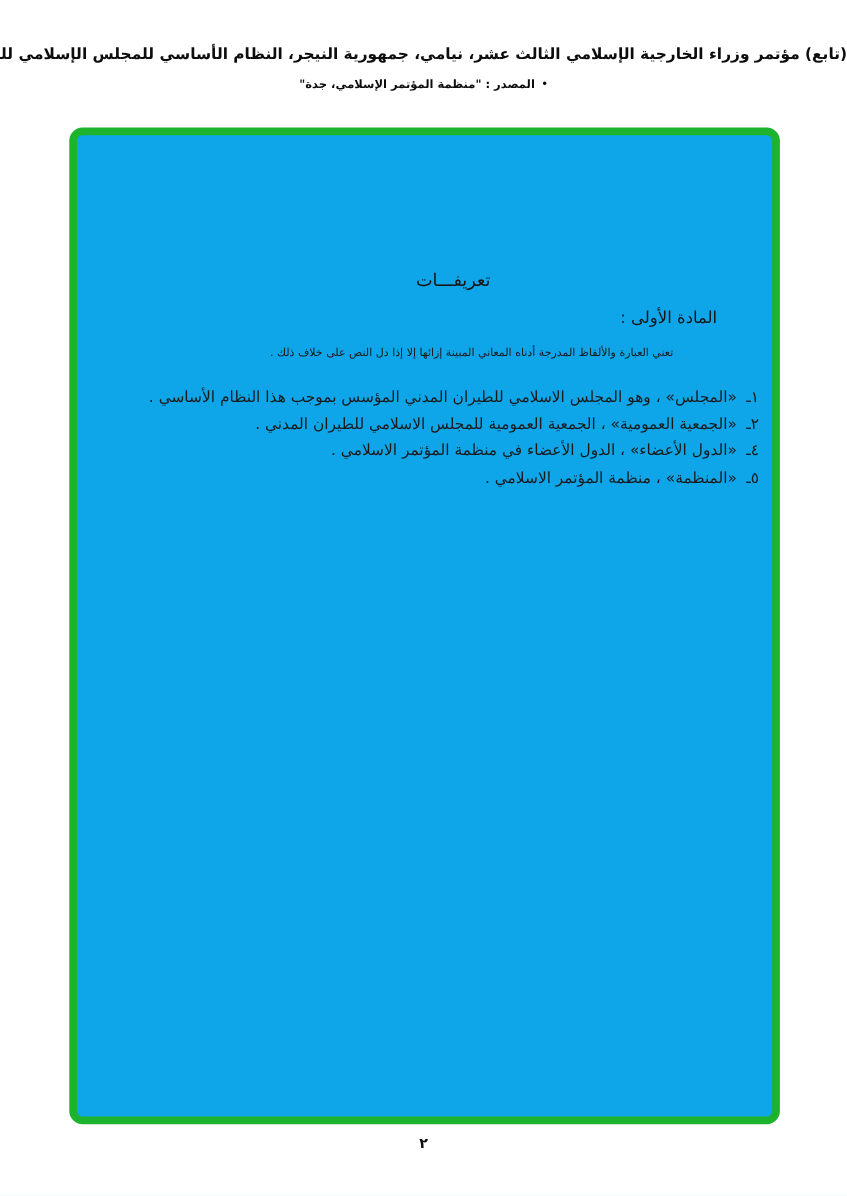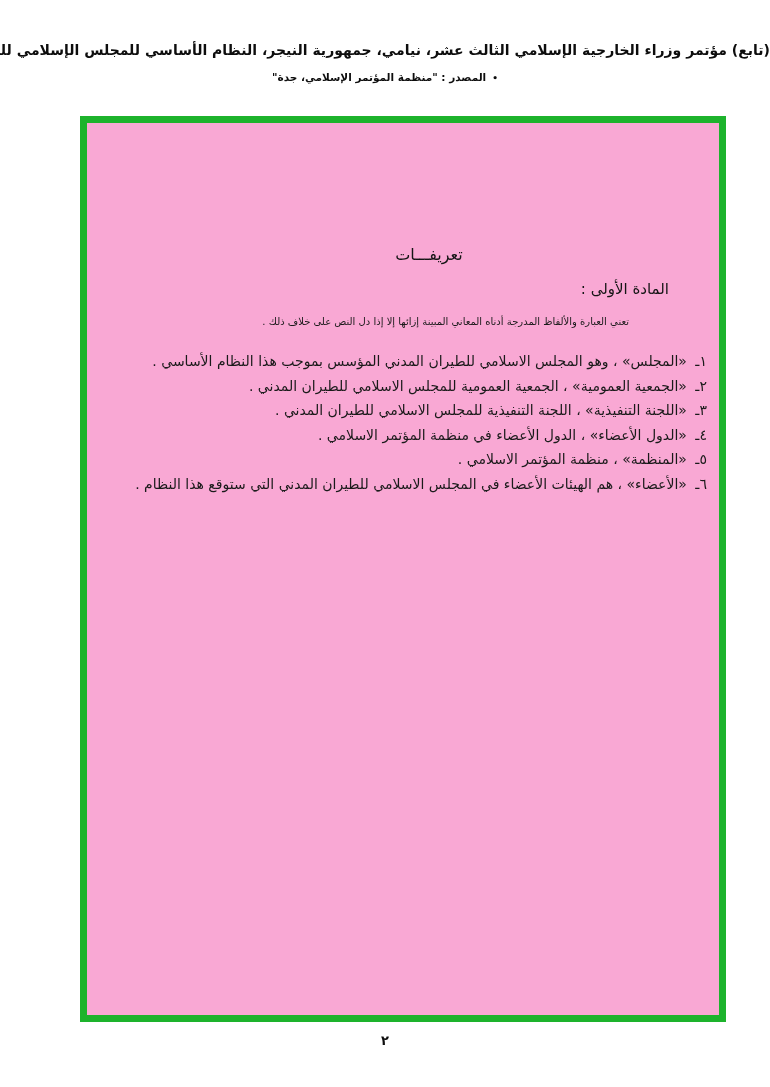--- a/index.html
+++ b/index.html
@@ -47,23 +47,22 @@
   }
 
   
   .annotation-frame {
     position: absolute;
     left: 63px;
     top: 116px;
     width: 632px;
     height: 892px;
     border: 7px solid #1db32c;
-    border-radius: 0;
-    background: #f9a8d4;
-    margin-left: 17px;
+    border-radius: 12px;
+    background: #0ea5e9;
   }
 
   
   .doc {
     position: absolute;
     top: 0;
     left: 0;
     right: 0;
     direction: rtl;
     padding: 0 12px 0 34px; 
@@ -145,34 +144,26 @@
       <div class="definitions">
         <div class="def-item">
           <span class="def-num">١ـ</span>
           <span>«المجلس» ، وهو المجلس الاسلامي للطيران المدني المؤسس بموجب هذا النظام الأساسي .</span>
         </div>
         <div class="def-item">
           <span class="def-num">٢ـ</span>
           <span>«الجمعية العمومية» ، الجمعية العمومية للمجلس الاسلامي للطيران المدني .</span>
         </div>
         <div class="def-item">
-          <span class="def-num">٣ـ</span>
-          <span>«اللجنة التنفيذية» ، اللجنة التنفيذية للمجلس الاسلامي للطيران المدني .</span>
-        </div>
-        <div class="def-item">
           <span class="def-num">٤ـ</span>
           <span>«الدول الأعضاء» ، الدول الأعضاء في منظمة المؤتمر الاسلامي .</span>
         </div>
         <div class="def-item">
           <span class="def-num">٥ـ</span>
           <span>«المنظمة» ، منظمة المؤتمر الاسلامي .</span>
-        </div>
-        <div class="def-item">
-          <span class="def-num">٦ـ</span>
-          <span>«الأعضاء» ، هم الهيئات الأعضاء في المجلس الاسلامي للطيران المدني التي ستوقع هذا النظام .</span>
         </div>
       </div>
 
     </div>
   </div>
 
   <div class="page-footer">٢</div>
 
 </div>
 

